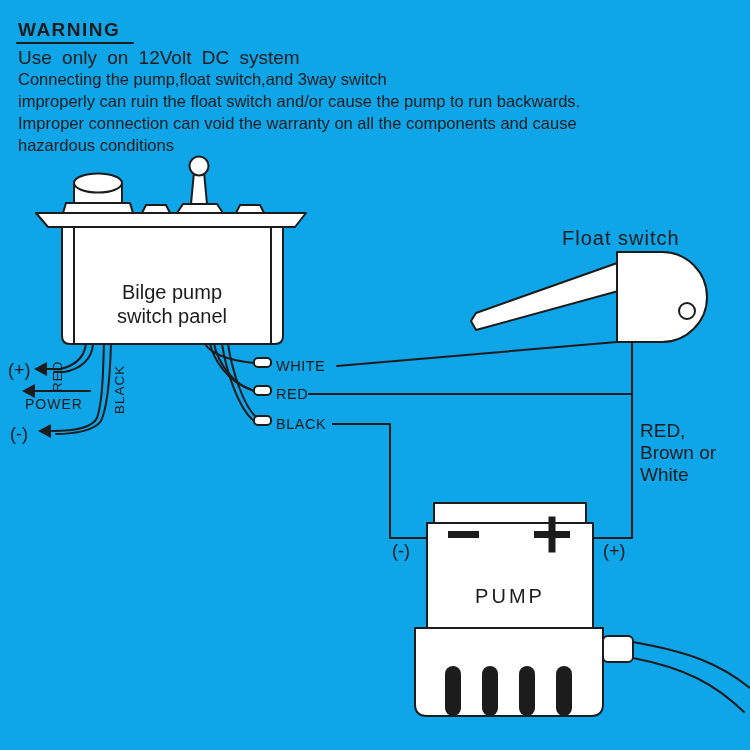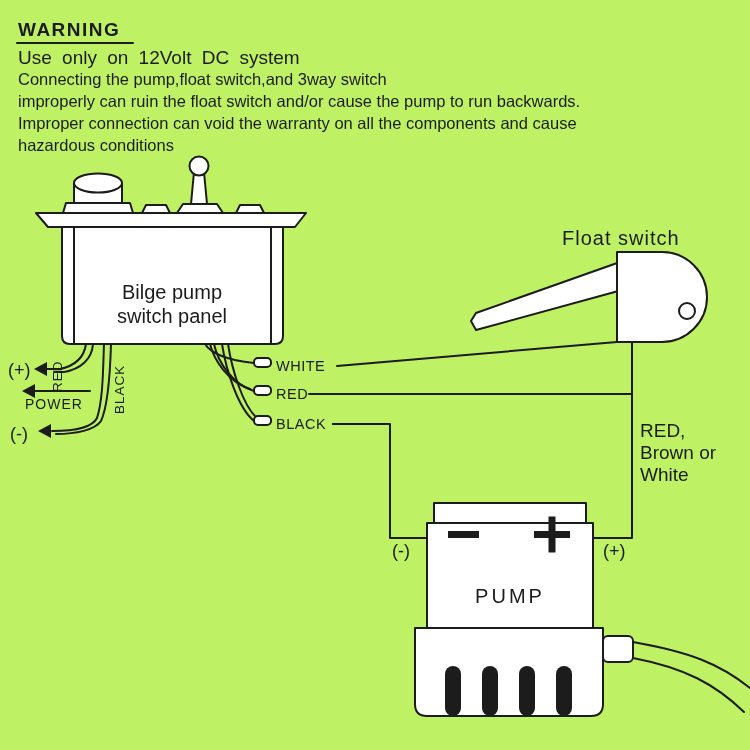--- a/index.html
+++ b/index.html
@@ -7,21 +7,21 @@
     padding: 0;
     background: #ffffff;
     width: 750px;
     height: 750px;
     overflow: hidden;
   }
   .canvas {
     position: relative;
     width: 750px;
     height: 750px;
-    background: #bef264;
+    background: #0ea5e9;
   }
   svg { display: block; }
   svg text {
     font-family: "Liberation Sans", "DejaVu Sans", sans-serif;
     fill: #1c1c1c;
   }
   .t-warning-title { font-size: 19px; font-weight: 700; letter-spacing: 1.5px; }
   .t-sub    { font-size: 19px; word-spacing: 5px; }
   .t-body   { font-size: 16.5px; }
   .t-panel  { font-size: 20px; }

